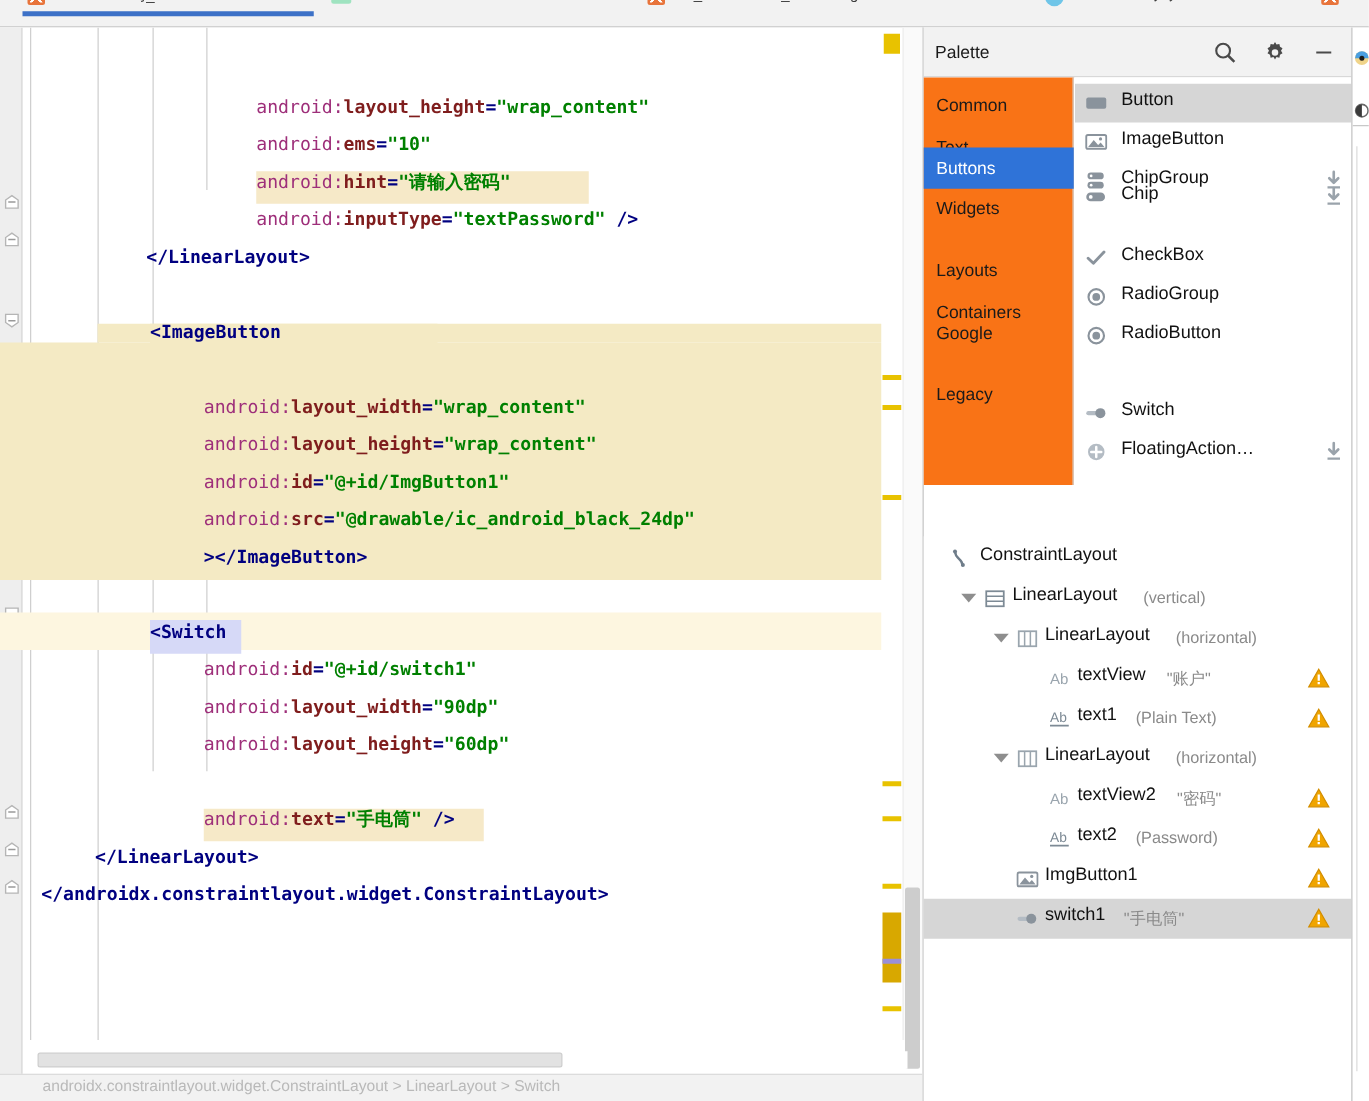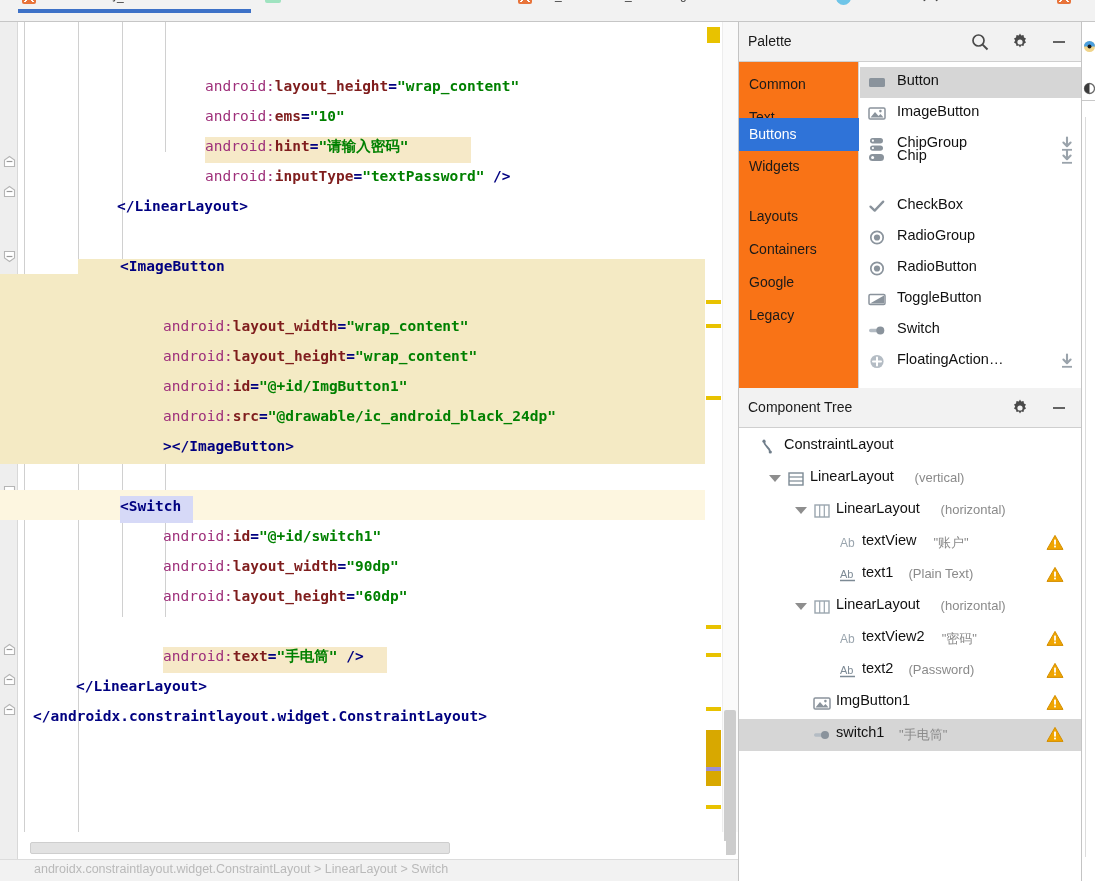--- a/index.html
+++ b/index.html
@@ -346,21 +346,21 @@
   </div>
 
   <div id="palette-body">
     <div id="palette-cats">
         <div class="cat" style="top: 6px;">Common</div>
         <div class="cat" style="top: 39px;">Text</div>
         <div class="cat sel" style="top: 56px;">Buttons</div>
         <div class="cat" style="top: 88px;">Widgets</div>
         <div class="cat" style="top: 138px;">Layouts</div>
         <div class="cat" style="top: 171px;">Containers</div>
-        <div class="cat" style="top: 204px;">Google</div>
+        <div class="cat" style="top: 188px;">Google</div>
         <div class="cat" style="top: 237px;">Legacy</div>
       </div>
     <div id="palette-items">
         <div class="pitem sel" style="top: 5px;">
           <span class="pitem-icon"><svg width="18" height="17" viewBox="0 0 18 17">
               <rect x="1" y="4" width="16" height="9" rx="1.6" fill="#8a939c"></rect>
             </svg></span>
           <span class="pitem-label">Button</span>
         </div>
         <div class="pitem" style="top: 36px;">
@@ -408,27 +408,20 @@
             </svg></span>
           <span class="pitem-label">RadioGroup</span>
         </div>
         <div class="pitem" style="top: 191px;">
           <span class="pitem-icon"><svg width="18" height="17" viewBox="0 0 18 17">
               <circle cx="9" cy="8.5" r="6.2" fill="none" stroke="#8a939c" stroke-width="1.7"></circle>
               <circle cx="9" cy="8.5" r="3.1" fill="#8a939c"></circle>
             </svg></span>
           <span class="pitem-label">RadioButton</span>
         </div>
-        <div class="pitem" style="top: 222px;">
-          <span class="pitem-icon"><svg width="18" height="17" viewBox="0 0 18 17">
-              <rect x="1" y="3.5" width="16" height="10" rx="1.3" fill="#fff" stroke="#8a939c" stroke-width="1.5"></rect>
-              <path d="M2 12.5 L16 4.5 L16 12.5 Z" fill="#8a939c"></path>
-            </svg></span>
-          <span class="pitem-label">ToggleButton</span>
-        </div>
         <div class="pitem" style="top: 253px;">
           <span class="pitem-icon"><svg width="18" height="17" viewBox="0 0 18 17">
               <rect x="1" y="6.8" width="10" height="3.4" rx="1.7" fill="#b4bcc4"></rect>
               <circle cx="12.3" cy="8.5" r="4" fill="#8a939c"></circle>
             </svg></span>
           <span class="pitem-label">Switch</span>
         </div>
         <div class="pitem" style="top: 284px;">
           <span class="pitem-icon"><svg width="18" height="17" viewBox="0 0 18 17">
               <circle cx="9" cy="8.5" r="6.6" fill="#b4bcc4"></circle>
@@ -436,34 +429,20 @@
             </svg></span>
           <span class="pitem-label">FloatingAction…</span>
           <span class="dl-icon"><svg width="16" height="17" viewBox="0 0 16 17">
               <path d="M8 1.5 v7.5 M4.4 6.6 L8 10.2 L11.6 6.6" fill="none" stroke="#9aa3ab" stroke-width="2.1" stroke-linecap="round" stroke-linejoin="round"></path>
               <line x1="3" y1="13.8" x2="13" y2="13.8" stroke="#9aa3ab" stroke-width="1.8"></line>
             </svg></span>
         </div>
       </div>
   </div>
 
-  <div class="panel-header" id="tree-header">
-    <div class="panel-title">Component Tree</div>
-    <div class="hdr-btn" style="left:271px;">
-      <svg width="20" height="20" viewBox="0 0 20 20">
-        <path d="M10 1.6l1.2 2 2.3-.5.5 2.3 2 1.2-1.2 2 1.2 2-2 1.2-.5 2.3-2.3-.5-1.2 2-1.2-2-2.3.5-.5-2.3-2-1.2 1.2-2-1.2-2 2-1.2.5-2.3 2.3.5z" fill="#4a4a4a"></path>
-        <circle cx="10" cy="10" r="2.6" fill="#f2f2f2"></circle>
-      </svg>
-    </div>
-    <div class="hdr-btn" style="left:310px;">
-      <svg width="20" height="20" viewBox="0 0 20 20">
-        <line x1="4" y1="10" x2="16" y2="10" stroke="#4a4a4a" stroke-width="1.7"></line>
-      </svg>
-    </div>
-  </div>
 
   <div id="tree-body">
       <div class="trow" style="top: 2px;">
         <span class="ticon" style="left: 22px;"><svg width="18" height="18" viewBox="0 0 18 18">
             <path d="M3 3 C3 9, 9 9, 9 14" fill="none" stroke="#6f7d8a" stroke-width="1.9" stroke-linecap="round"></path>
             <circle cx="3" cy="3.2" r="1.6" fill="#6f7d8a"></circle>
             <circle cx="9.3" cy="14" r="1.6" fill="#6f7d8a"></circle>
           </svg></span>
         <span class="tname" style="left: 45px;">ConstraintLayout</span>
       </div>

